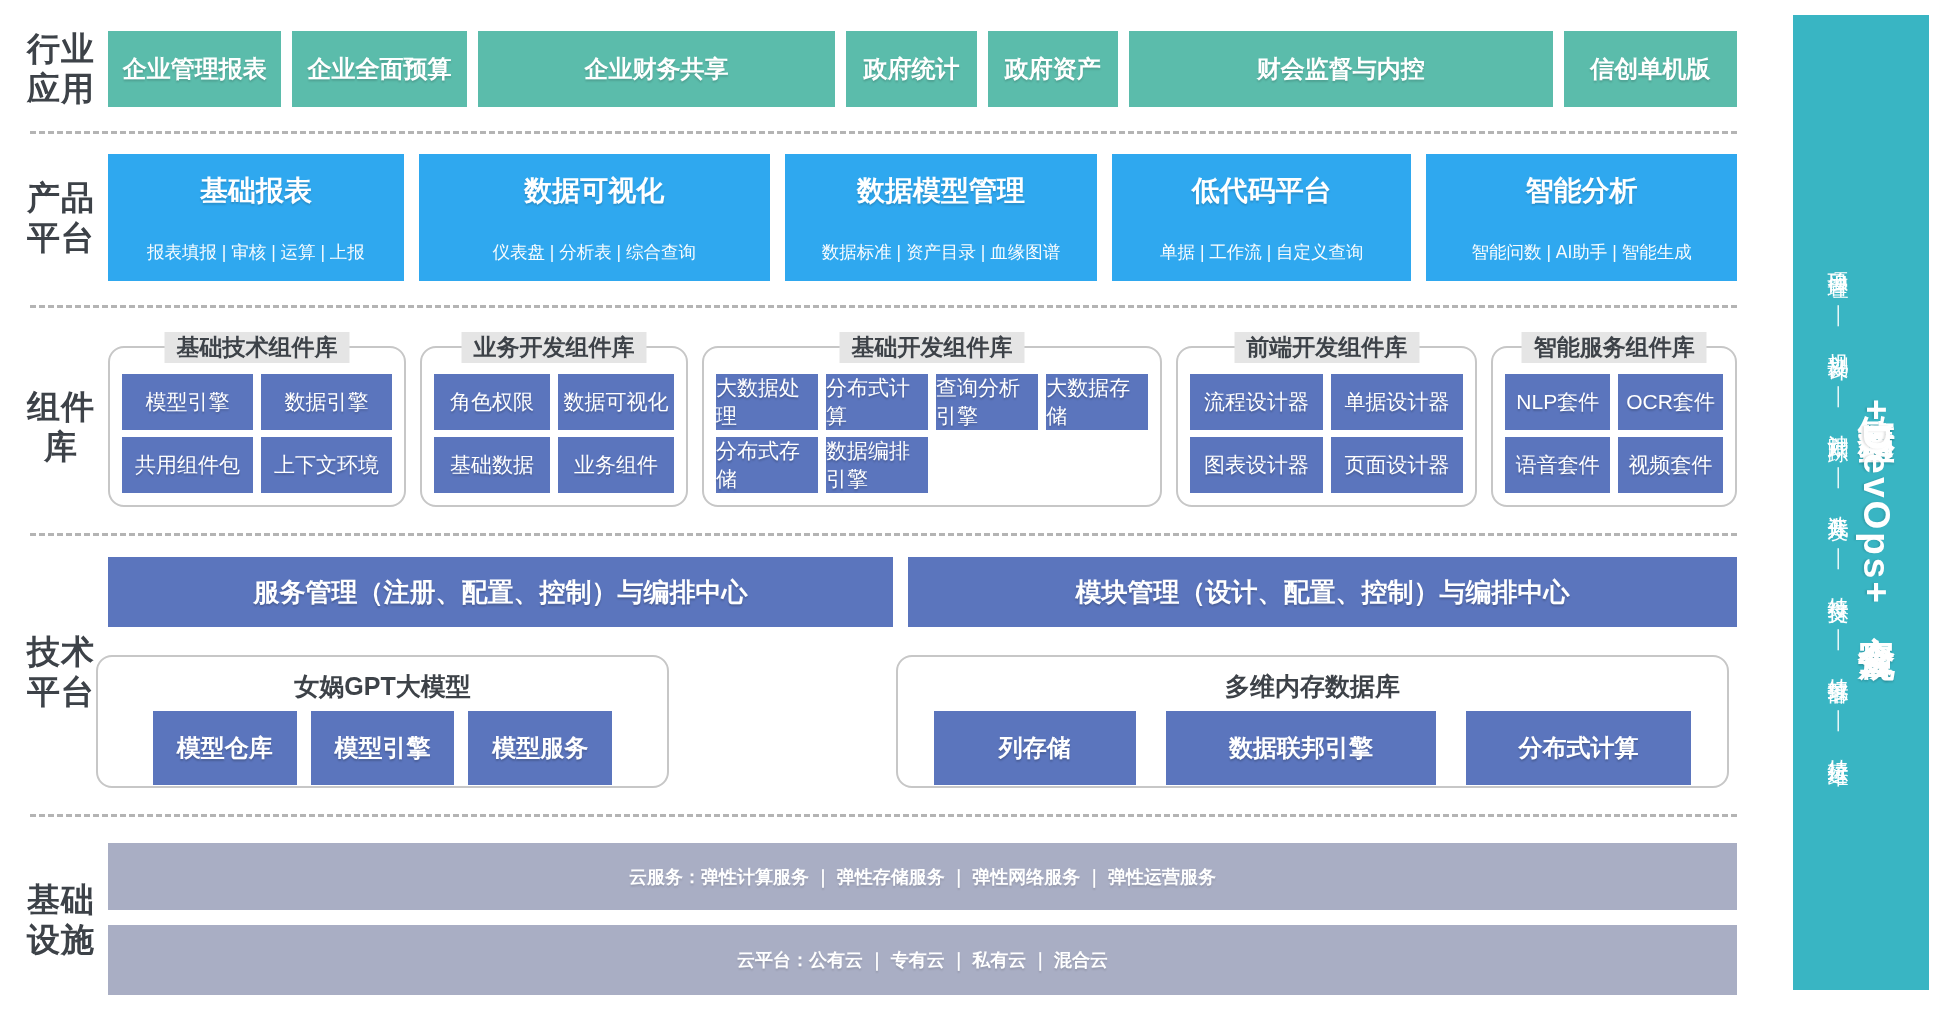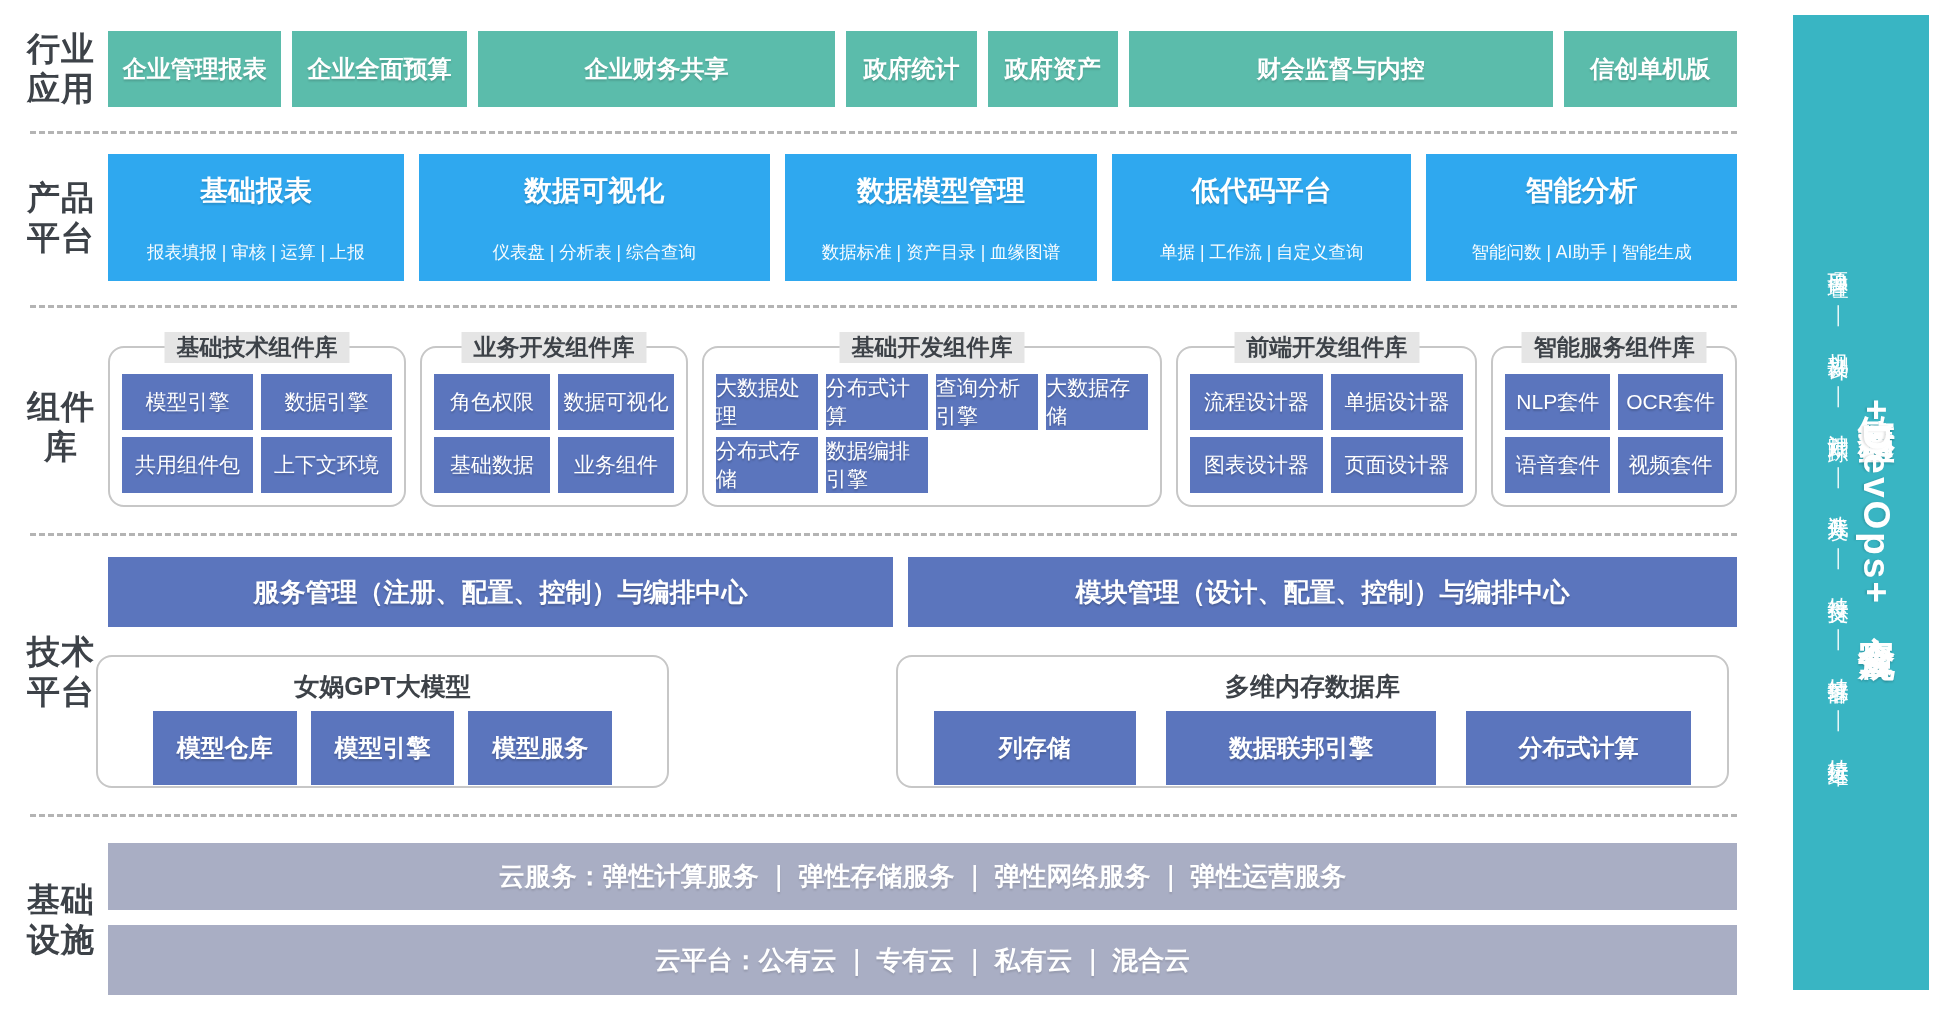--- a/index.html
+++ b/index.html
@@ -89,21 +89,21 @@
   }
   .tech-item{
     background:var(--component-box,#5b75bd);
     color:#fff;font-size:24px;font-weight:bold;
     display:flex;align-items:center;justify-content:center;
     text-shadow:0 2px 2px rgba(0,0,0,.2);
   }
   
   .infra{
     background:var(--infra-box,#a9aec4);
-    color:#fff;font-size:26px;font-weight:bold;
+    color:#fff;font-size:18px;font-weight:bold;
     display:flex;align-items:center;justify-content:center;
     text-shadow:0 2px 2px rgba(0,0,0,.12);
   }
   .infra-row1{top:843px;height:67px;}
   .infra-row2{top:925px;height:70px;gap:6px;}
   
   .devops-bar{
     position:absolute;left:1793px;top:15px;width:136px;height:975px;
     background:var(--sidebar-bar,#39b5c3);
     display:flex;align-items:center;justify-content:center;gap:8px;

